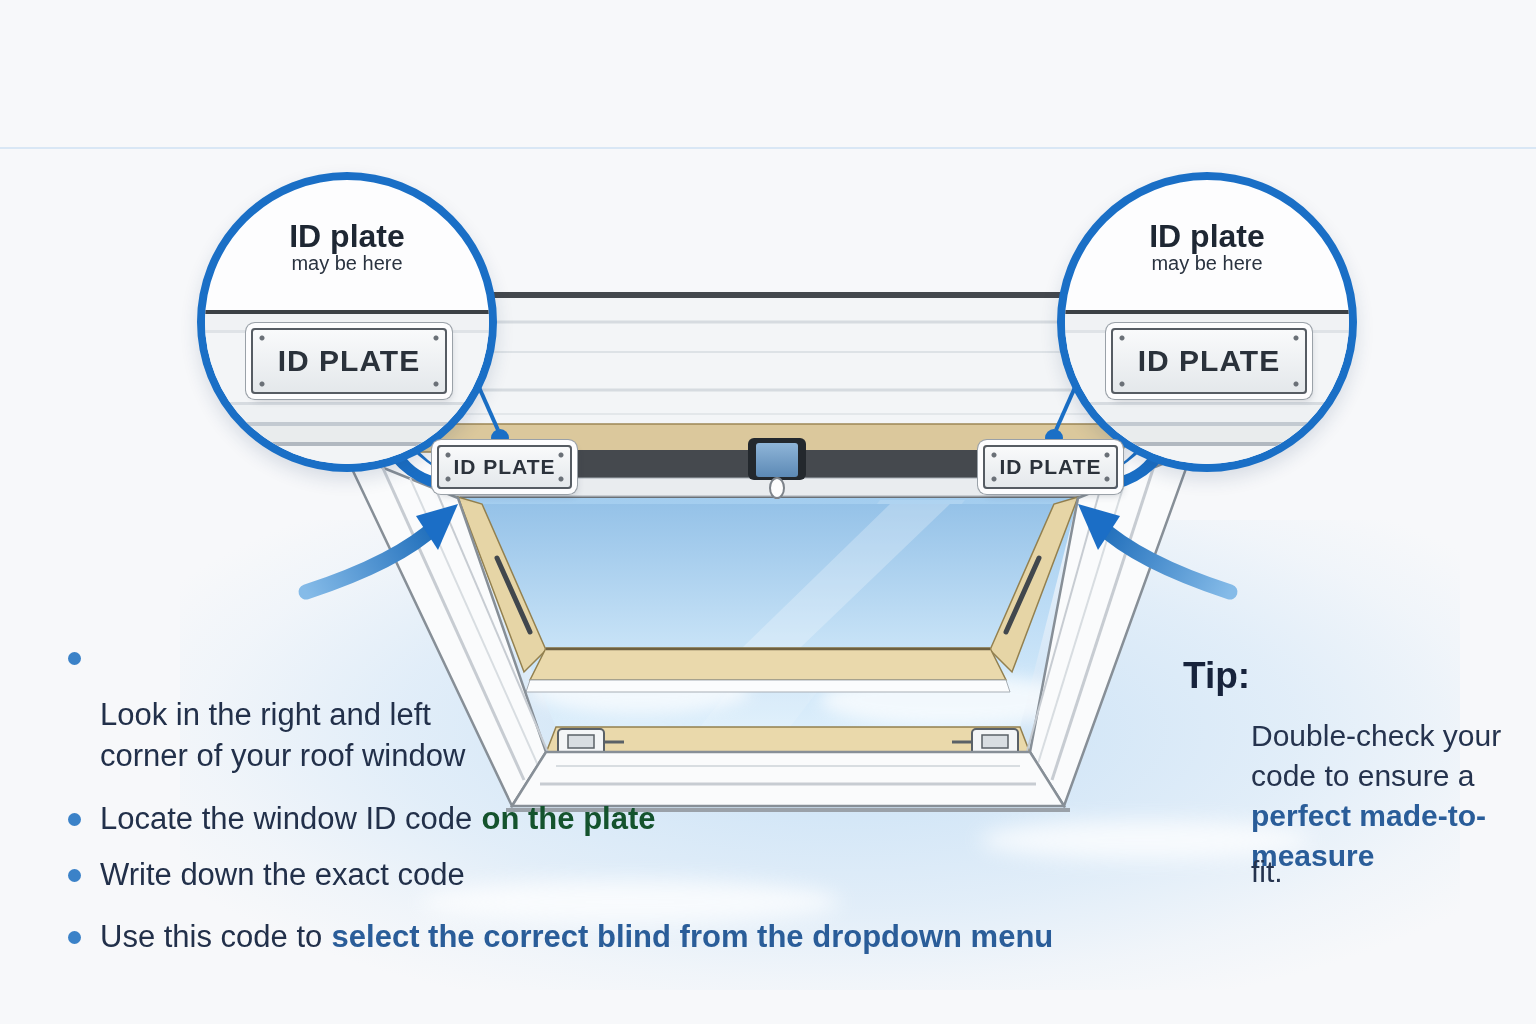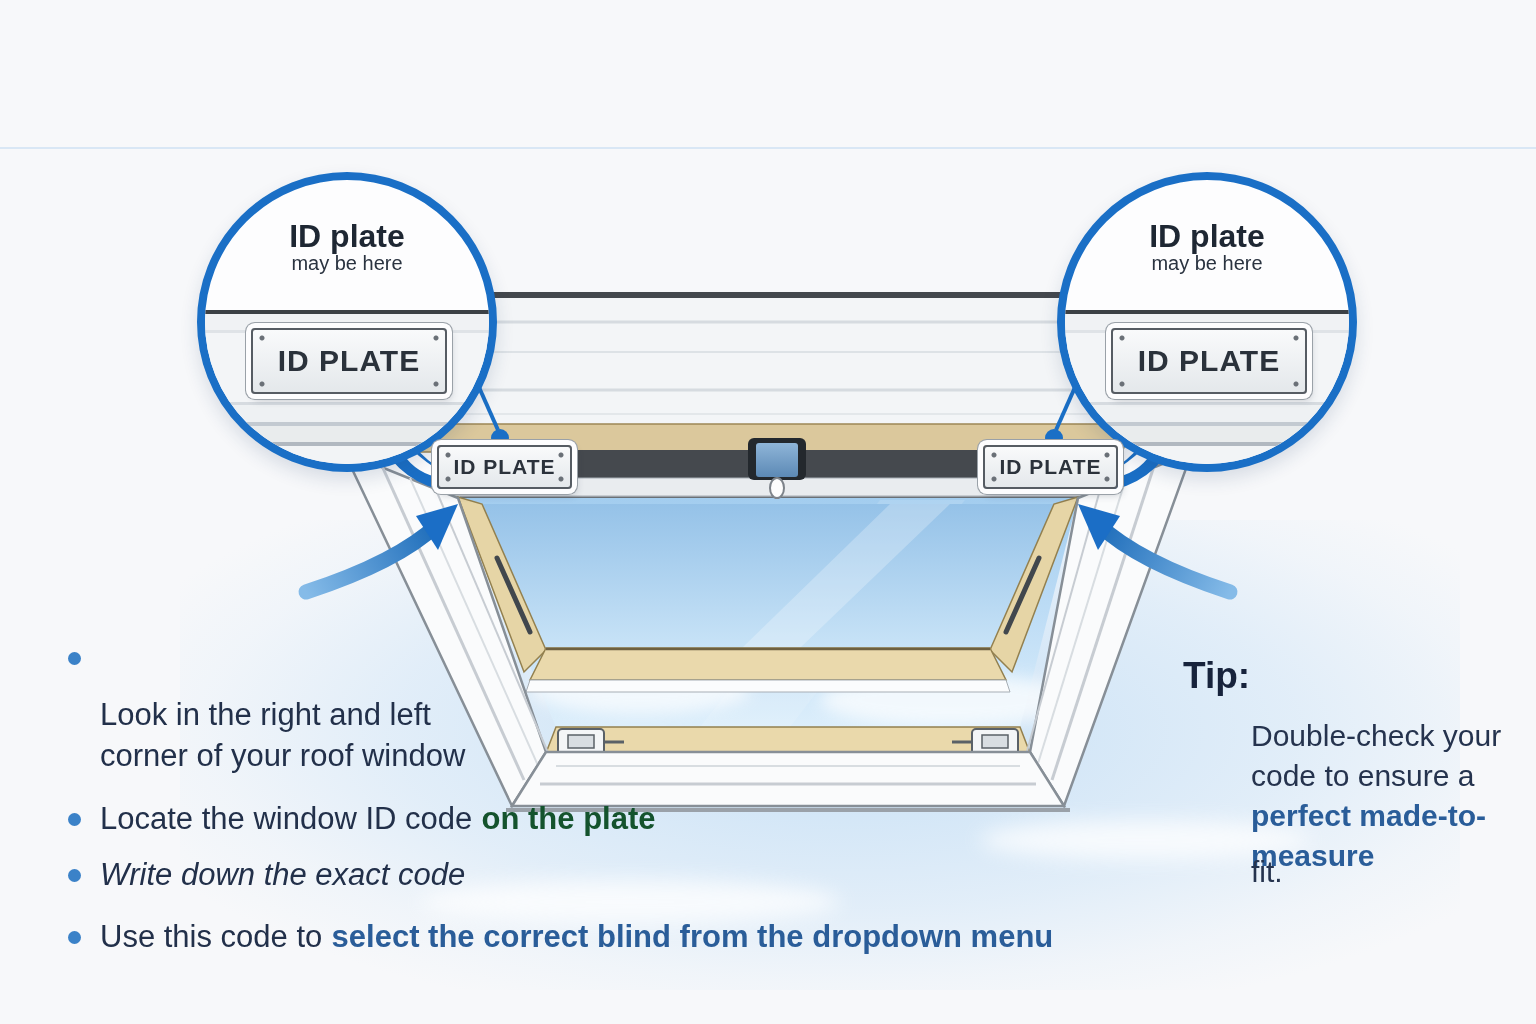--- a/index.html
+++ b/index.html
@@ -230,21 +230,21 @@
 
   <div class="step-text" style="top:694px;">Look in the right and left</div>
   <div class="step-text" style="top:735px;text-align:right;">corner of your roof window</div>
 
   <span class="step-dot" style="left:68px;top:813px;"></span>
   <div class="step-text" style="top:798px;">
     <span>Locate the window ID code</span><span class="muted">on the plate</span>
   </div>
 
   <span class="step-dot" style="left:68px;top:869px;"></span>
-  <div class="step-text" style="top:854px;font-style:italic;">Write down the exact code</div>
+  <div class="step-text" style="top:854px;">Write down the exact code</div>
 
   <span class="step-dot" style="left:68px;top:931px;"></span>
   <div class="step-text" style="top:916px;">
     <span>Use this code to</span><span class="emphasis">select the correct blind from the dropdown menu</span>
   </div>
 
   <div class="tip-heading">Tip:</div>
   <div class="tip-line" style="top:716px;">Double-check your</div>
   <div class="tip-line" style="top:756px;">code to ensure a</div>
   <div class="tip-line tip-bold" style="top:796px;">perfect made-to-measure</div>

